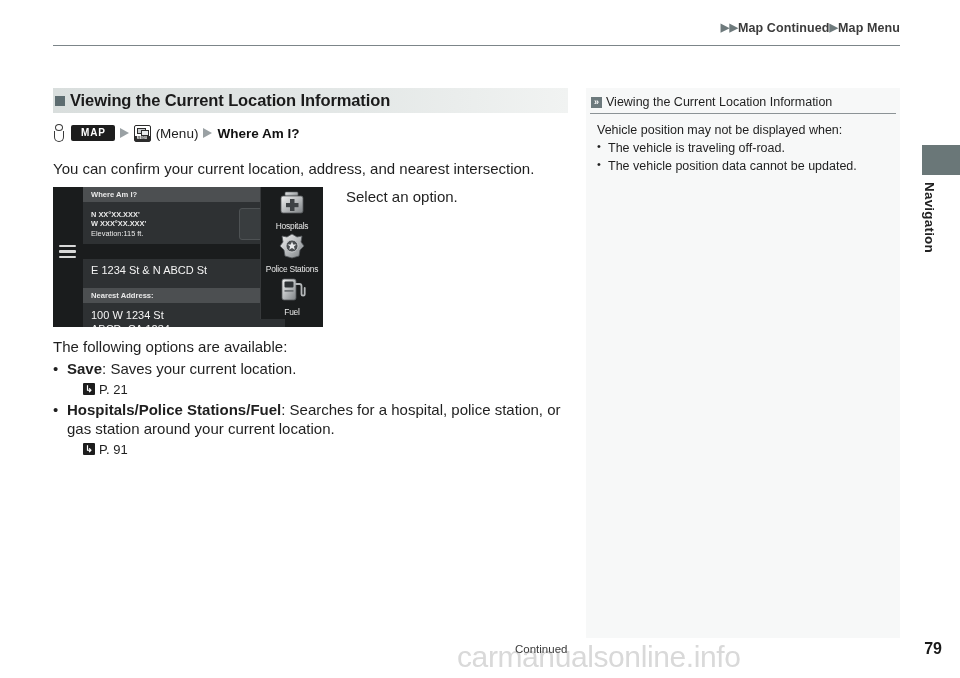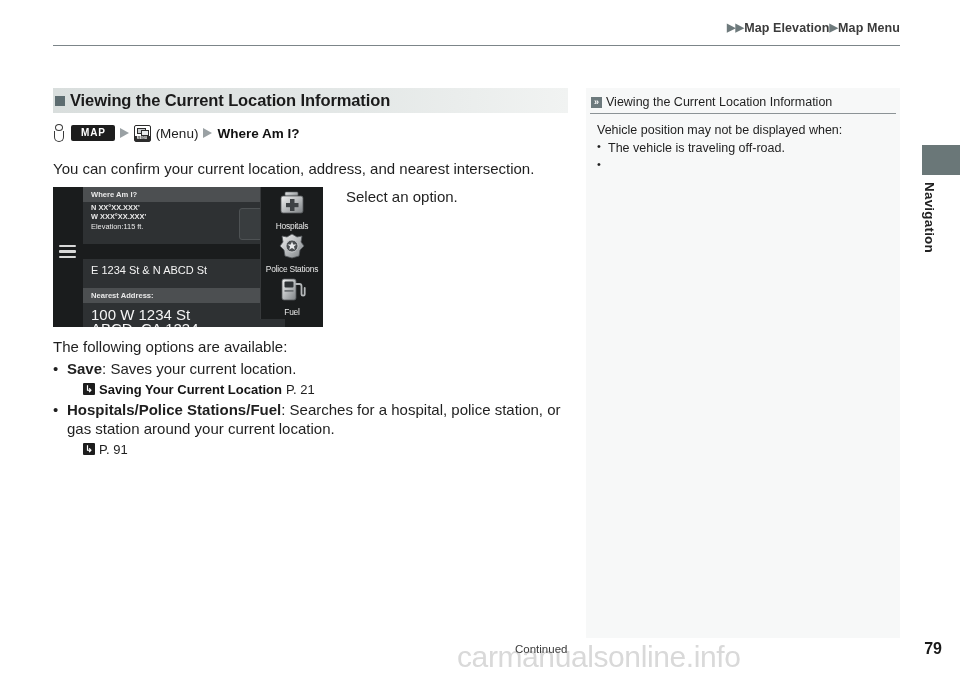--- a/index.html
+++ b/index.html
@@ -233,21 +233,21 @@
     box-sizing: border-box;
   }
   .ns-body {
     background: #2e3133;
     color: #f2f2f2;
     box-sizing: border-box;
   }
   .ns-coord {
     font-size: 7.4px;
     line-height: 9.4px;
-    padding: 1px 0 4px 8px;
+    padding: 8px 0 4px 8px;
     color: #eaeaea;
     font-weight: bold;
   }
   .ns-elev { font-weight: normal; }
   .ns-save {
     position: absolute;
     right: 8px; top: 21px;
     width: 76px; height: 32px;
     background: #393d3f;
     border: 1px solid #4e5254;
@@ -258,21 +258,21 @@
     align-items: center;
     justify-content: center;
     box-sizing: border-box;
   }
   .ns-big {
     font-size: 11px;
     color: #f4f4f4;
     padding: 5px 0 6px 8px;
   }
   .ns-addr {
-    font-size: 15px;
+    font-size: 11px;
     line-height: 14px;
     color: #f4f4f4;
     padding: 5px 0 3px 8px;
   }
   .ns-right {
     position: absolute;
     right: 0; top: 0;
     width: 63px; height: 132px;
     background: #1a1c1d;
     border-left: 1px solid #37393b;
@@ -429,21 +429,21 @@
     color: #d9d9d9;
     letter-spacing: -0.4px;
     white-space: nowrap;
     font-family: "Liberation Sans", sans-serif;
   }
 </style>
 </head>
 <body>
 
 <div id="page-header">
-  <span class="hdr-text"><span class="hdr-arrow">▶</span><span class="hdr-arrow">▶</span><span>Map Elevation</span><span class="hdr-arrow">▶</span><span>Map Menu</span></span>
+  <span class="hdr-text"><span class="hdr-arrow">▶</span><span class="hdr-arrow">▶</span><span>Map Continued</span><span class="hdr-arrow">▶</span><span>Map Menu</span></span>
 </div>
 <div id="header-rule"></div>
 
 <div id="main-col">
 
   <div id="section-heading">
     <span class="sq-marker"></span>
     <span class="heading-text">Viewing the Current Location Information</span>
   </div>
 
@@ -549,21 +549,20 @@
 
   <div id="options-block">
     <div class="opt-lead">The following options are available:</div>
 
     <div class="opt-row">
       <span class="opt-bullet">•</span>
       <span class="opt-text"><span class="opt-term">Save</span><span>: Saves your current location.</span></span>
     </div>
     <div class="xref">
       <span class="xref-icon">↳</span>
-      <span class="xref-title">Saving Your Current Location</span>
       <span class="xref-page">P. 21</span>
     </div>
 
     <div class="opt-row">
       <span class="opt-bullet">•</span>
       <span class="opt-text"><span class="opt-term">Hospitals/Police Stations/Fuel</span><span>: Searches for a hospital, police station, or gas station around your current location.</span></span>
     </div>
     <div class="xref">
       <span class="xref-icon">↳</span>
       <span class="xref-page">P. 91</span>
@@ -578,20 +577,21 @@
   </div>
   <div id="side-rule"></div>
   <div id="side-body">
     <div class="side-lead">Vehicle position may not be displayed when:</div>
     <div class="side-row">
       <span class="side-bullet">•</span>
       <span>The vehicle is traveling off-road.</span>
     </div>
     <div class="side-row">
       <span class="side-bullet">•</span>
+      <span>The vehicle position data cannot be updated.</span>
     </div>
   </div>
 </div>
 
 <div id="nav-tab-block"></div>
 <div id="nav-tab-label">Navigation</div>
 
 <div id="watermark">carmanualsonline.info</div>
 <div id="continued-label">Continued</div>
 <div id="page-number">79</div>

